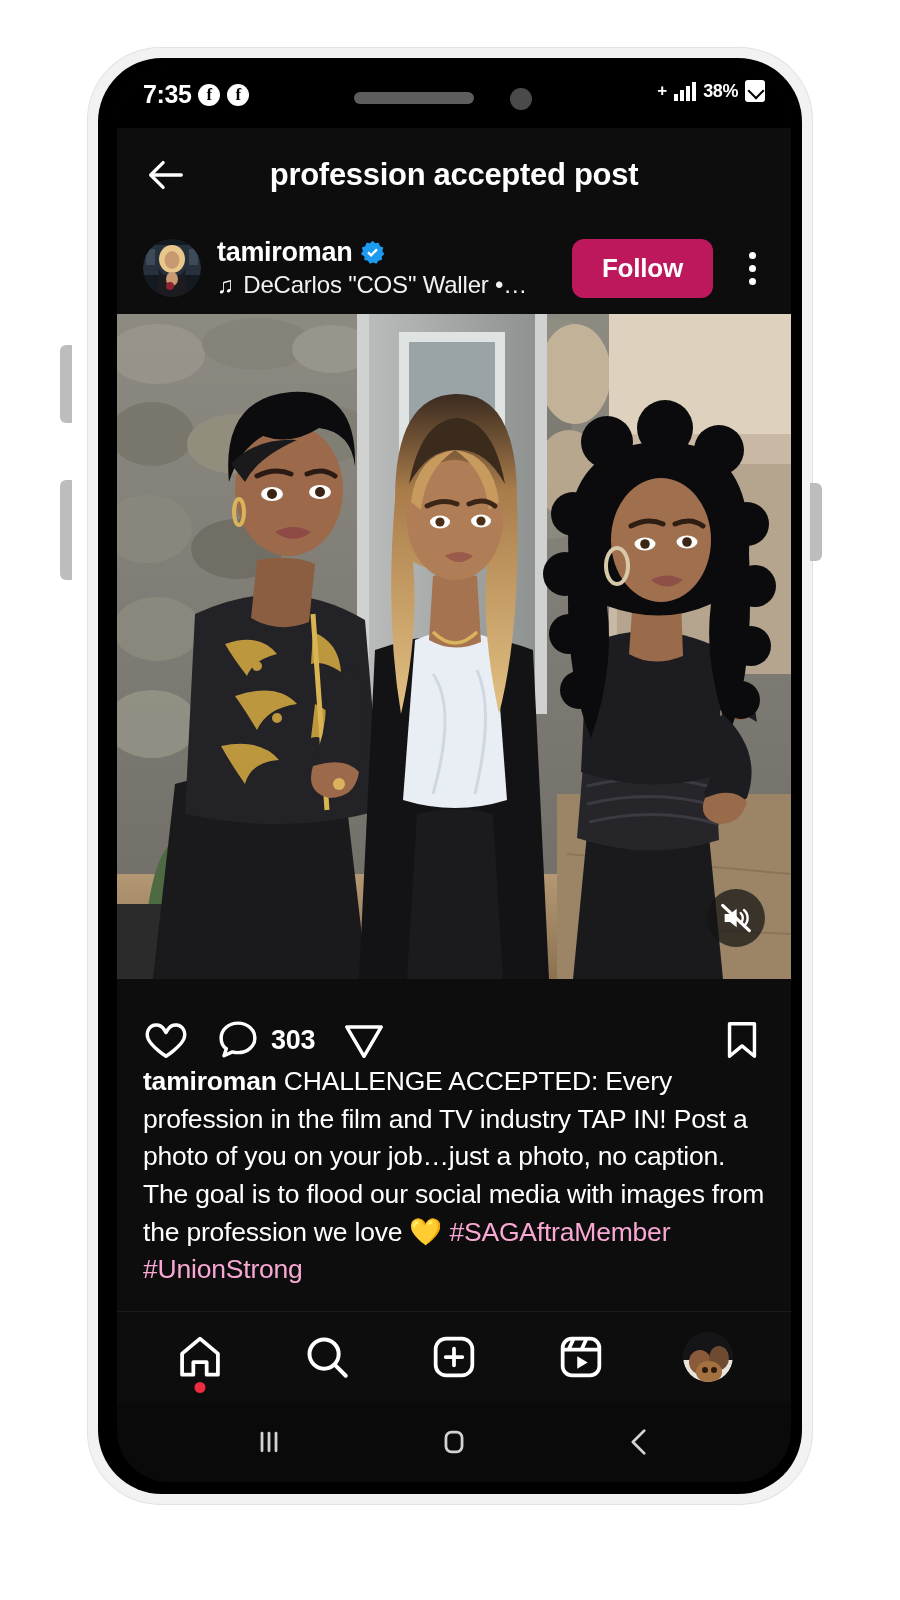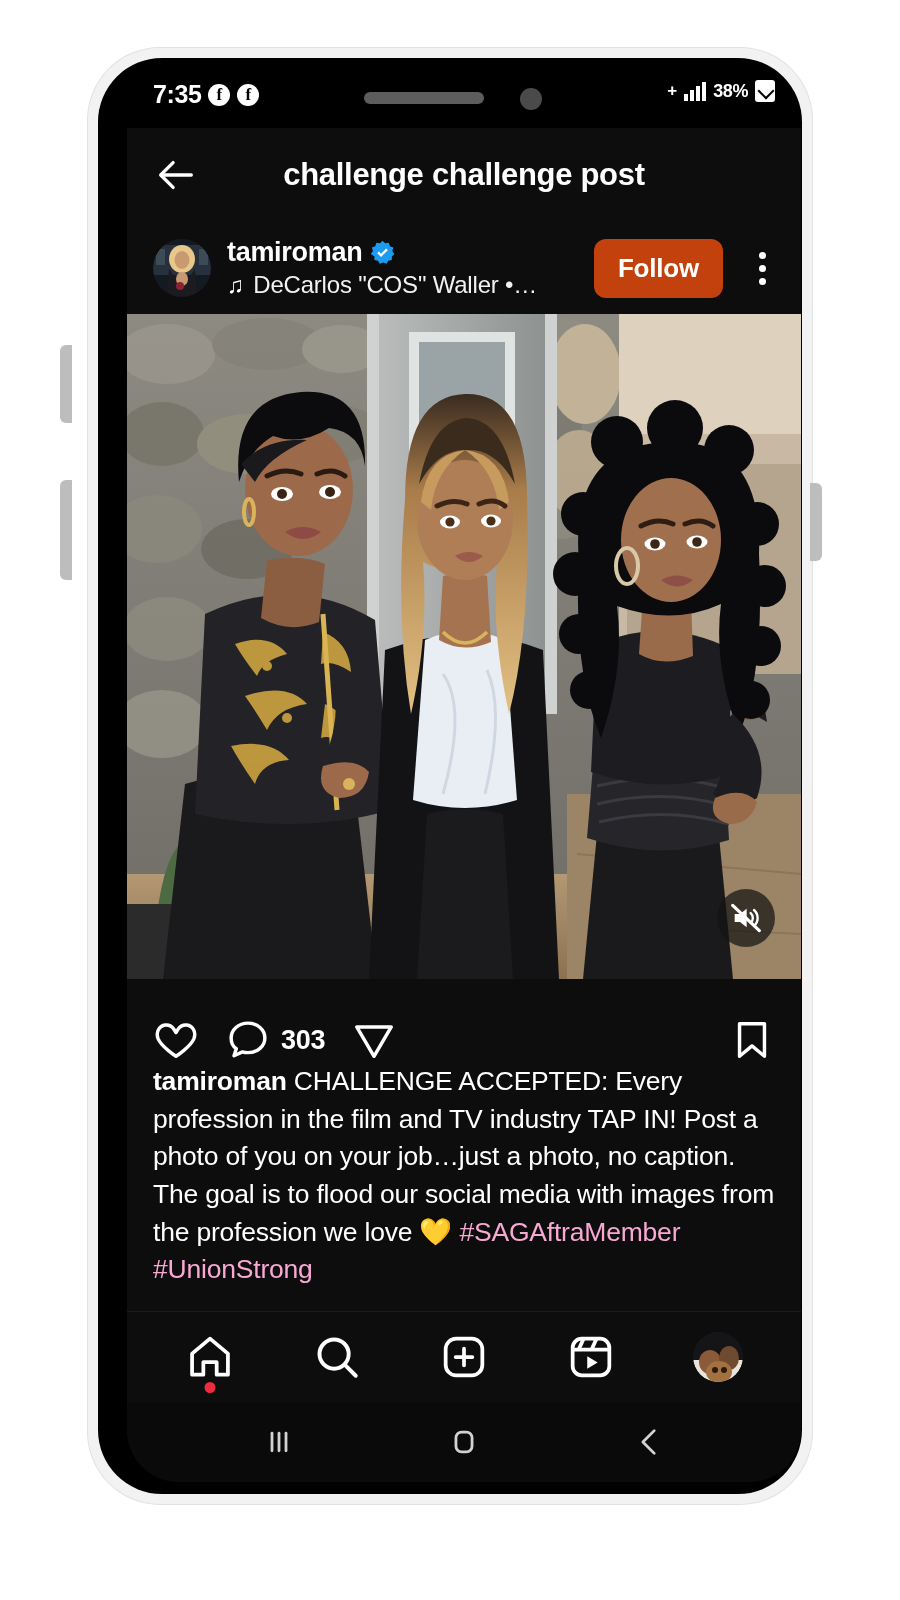--- a/index.html
+++ b/index.html
@@ -20,21 +20,21 @@
     border-radius:72px;
     box-shadow:0 0 0 1px #e2e2e2;
   }
   .phone-bezel {
     position:absolute; left:98px; top:58px;
     width:704px; height:1436px;
     background:#000;
     border-radius:64px;
   }
   .screen {
-    position:absolute; left:127px; top:70px;
+    position:absolute; left:117px; top:70px;
     width:674px; height:1412px;
     background:#0d0d0d;
     border-radius:52px;
     overflow:hidden;
   }
 
   
   .btn-silence, .btn-voldown, .btn-power {
     position:absolute; background:#bdbdbd;
   }
@@ -123,23 +123,23 @@
   .ph-user { color:#fff; font-size:27px; font-weight:700; letter-spacing:-.3px; }
   .verified { width:25px; height:25px; flex:0 0 auto; }
   .verified svg { display:block; width:25px; height:25px; }
   .ph-row2 { display:flex; align-items:center; gap:9px; margin-top:3px; }
   .music-note { color:#fff; font-size:23px; line-height:1; }
   .ph-audio {
     color:#f2f2f2; font-size:24px; letter-spacing:-.2px;
     white-space:nowrap; overflow:hidden; text-overflow:clip;
   }
   .follow-btn {
-    flex:0 0 auto; background:#c2410c; color:#fff;
+    flex:0 0 auto; background:#be185d; color:#fff;
     font-size:26px; font-weight:700;
-    padding:14px 24px; border-radius:12px; border:none; cursor:pointer;
+    padding:14px 30px; border-radius:12px; border:none; cursor:pointer;
     letter-spacing:-.2px;
   }
   .more-dots {
     flex:0 0 auto; width:40px; display:flex; flex-direction:column;
     align-items:center; gap:6px; cursor:pointer; padding-left:6px;
   }
   .more-dots span { width:7px; height:7px; border-radius:50%; background:#fff; display:block; }
 
   
   .media { position:relative; width:100%; height:665px; background:#2b2b2b; overflow:hidden; }
@@ -238,21 +238,21 @@
       </div>
     </div>
 
     <div class="app-header">
       <div class="back-arrow">
         <svg viewBox="0 0 48 48" fill="none" stroke="#ffffff" stroke-width="3.4" stroke-linecap="round" stroke-linejoin="round">
           <line x1="40" y1="24" x2="9" y2="24"></line>
           <polyline points="21,11 8,24 21,37"></polyline>
         </svg>
       </div>
-      <div class="header-title">challenge challenge post</div>
+      <div class="header-title">profession accepted post</div>
     </div>
 
     <div class="post-header">
       <div class="avatar">
         <svg viewBox="0 0 58 58">
           <defs>
             <clipPath id="avclip">
                   <circle cx="29" cy="29" r="29"></circle>
                 </clipPath>
           </defs>

